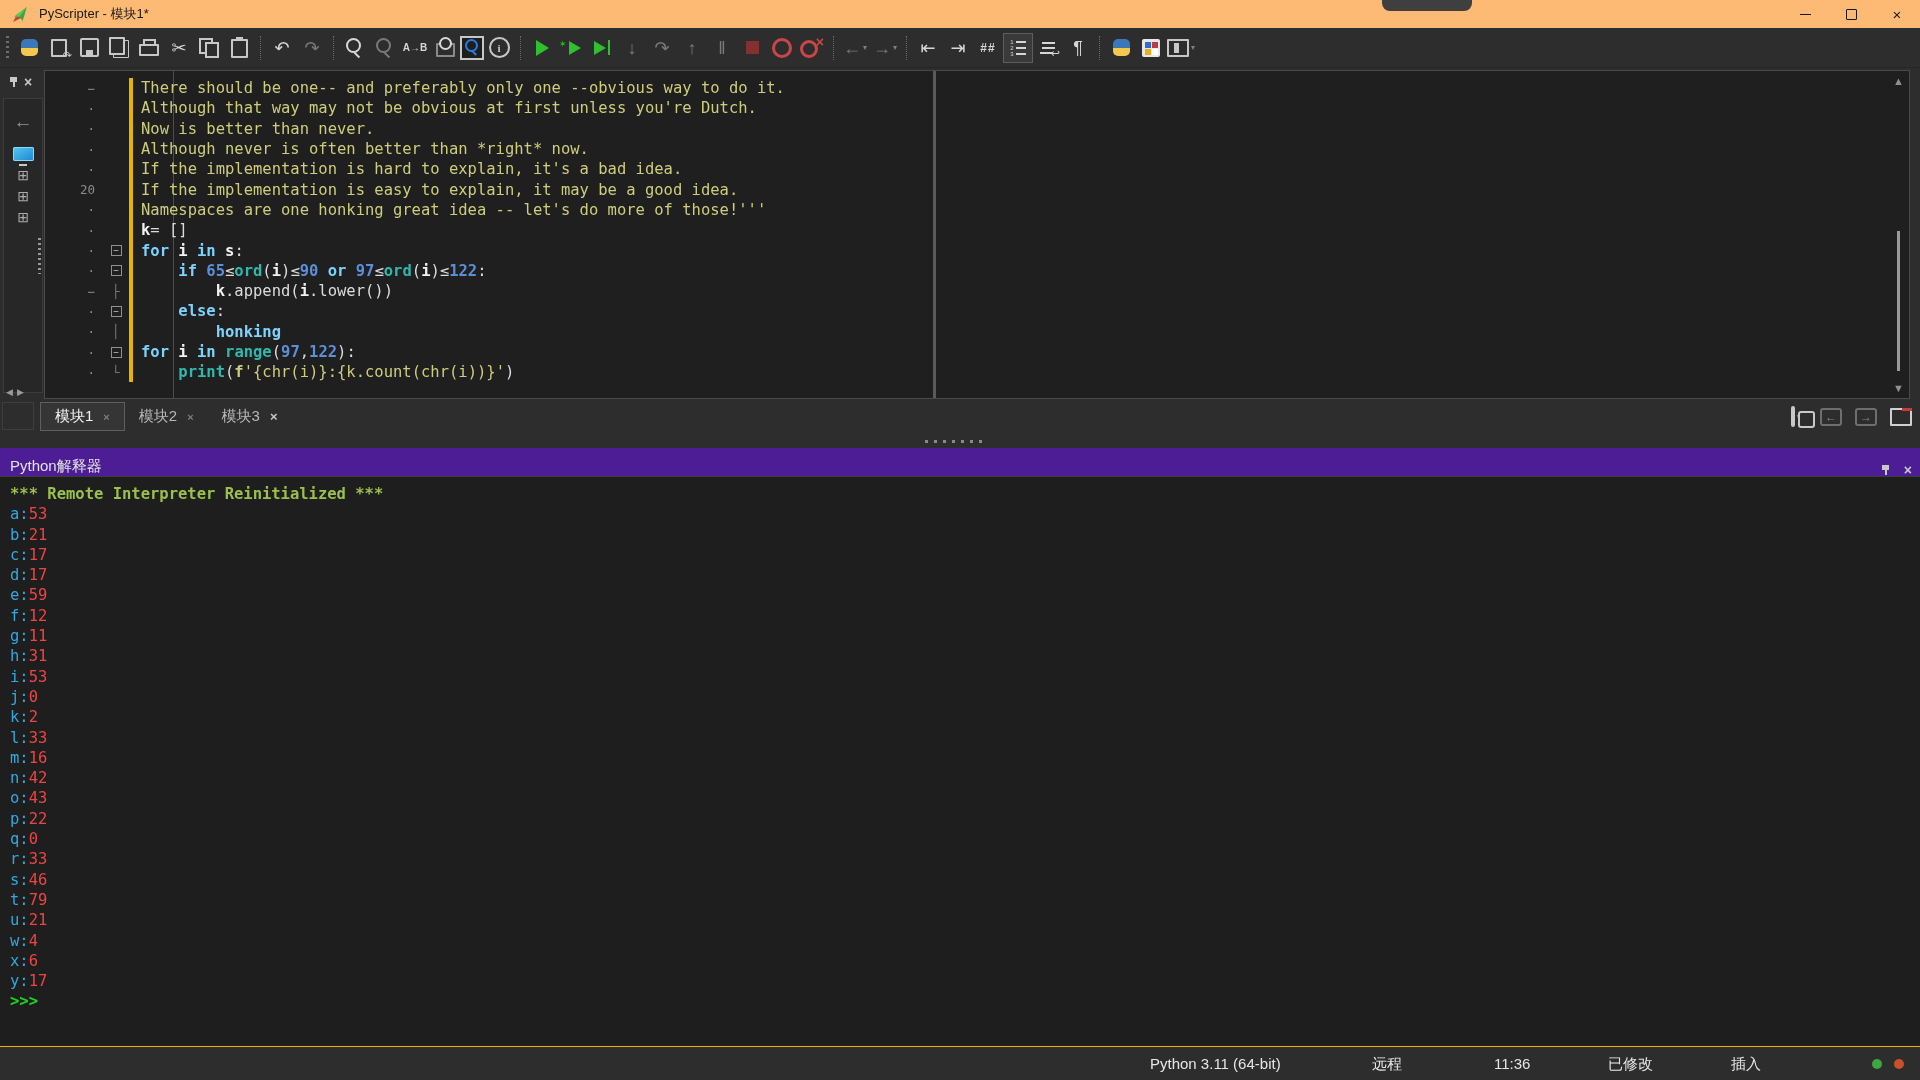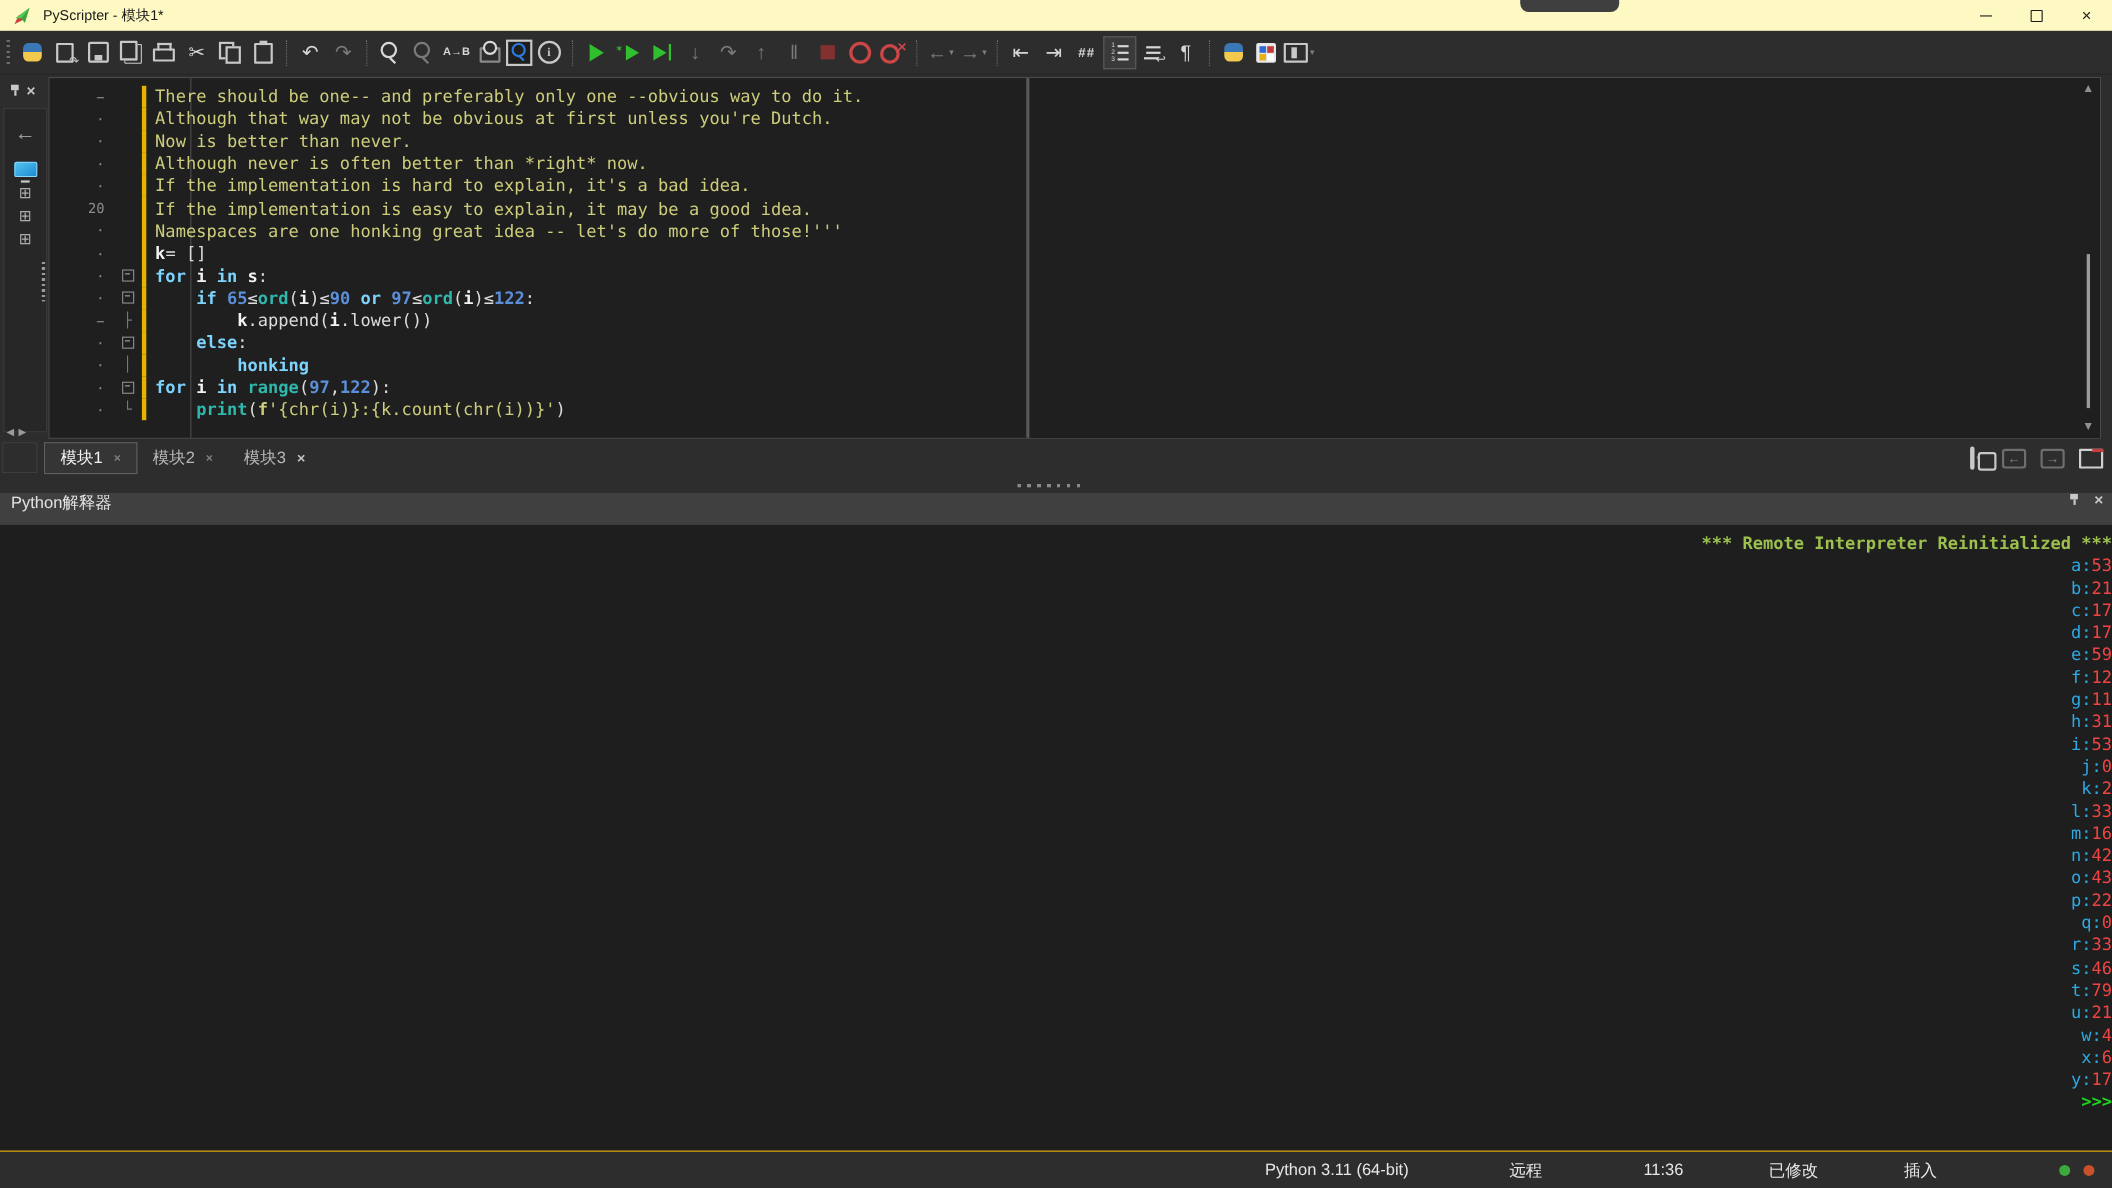--- a/index.html
+++ b/index.html
@@ -1,20 +1,20 @@
 <!DOCTYPE html>
 <html><head>
 <meta charset="utf-8">
 <style>
   * { margin:0; padding:0; box-sizing:border-box; }
   html,body { width:1920px; height:1080px; overflow:hidden; background:#2D2D2D;
               font-family:"Liberation Sans", sans-serif; }
 
   
-  .titlebar { position:relative; height:28px; background:#fef9c3; display:flex; align-items:center; }
+  .titlebar { position:relative; height:28px; background:#fdba74; display:flex; align-items:center; }
   .app-logo { width:17px; height:17px; margin-left:12px; position:relative; }
   .app-logo svg { width:17px; height:17px; display:block; }
   .title-text { margin-left:10px; font-size:13px; color:#1A1A1A; }
   .tb-artifact { position:absolute; left:1382px; top:-7px; width:90px; height:18px;
                  background:#3F3F3F; border-radius:8px; }
   .winbtns { position:absolute; right:0; top:0; height:28px; display:flex; }
   .wb { width:46px; height:28px; display:flex; align-items:center; justify-content:center; cursor:default; }
   .wb-min::before { content:""; width:11px; height:1px; background:#1A1A1A; }
   .wb-max::before { content:""; width:9px; height:9px; border:1px solid #1A1A1A; border-radius:1px; }
   .wb-close { font-size:15px; color:#1A1A1A; }
@@ -164,26 +164,26 @@
     font-size:12px; font-weight:bold; display:flex; align-items:center; justify-content:center; }
   .icn-winred { position:relative; width:22px; height:18px; border:2px solid #D0D0D0; border-radius:1px; }
   .icn-winred::after { content:""; position:absolute; top:-2px; right:-2px; width:10px; height:3px; background:#C43C3C; }
 
   
   .splitter { height:14px; background:#2D2D2D; position:relative; }
   .split-dots { position:absolute; left:925px; top:6px; width:62px; height:3px;
     background:repeating-linear-gradient(90deg,#8A8A8A 0 3px,transparent 3px 9px); }
 
   
-  .interp-head { height:29px; background:#404040; display:flex; align-items:flex-start;
+  .interp-head { height:29px; background:#4c1d95; display:flex; align-items:flex-end;
     border-bottom:1px solid #3C3C3C; position:relative; }
   .interp-title { margin-left:10px; font-size:15px; color:#E2E2E2; }
   .interp-actions { position:absolute; right:8px; display:flex; gap:14px; align-items:center; }
   .interp-body { height:569px; background:#1E1E1E; overflow:hidden; padding:8px 0 0 10px;
-    font-family:"DejaVu Sans Mono", monospace; font-size:15.5px;text-align:right; }
+    font-family:"DejaVu Sans Mono", monospace; font-size:15.5px; }
   .il { height:20.3px; white-space:pre; }
   .il-msg { color:#9CC04E; font-weight:bold; }
   .il-key { color:#2EA9E2; }
   .il-val { color:#ef4444; font-weight:normal; }
   .il-prompt { color:#1FD41F; font-weight:bold; }
 
   
   .statusbar { position:relative; height:34px; background:#2D2D2D; border-top:1px solid #eab308;
     color:#E6E6E6; font-size:15px; }
   .sb-item { position:absolute; top:8px; }

